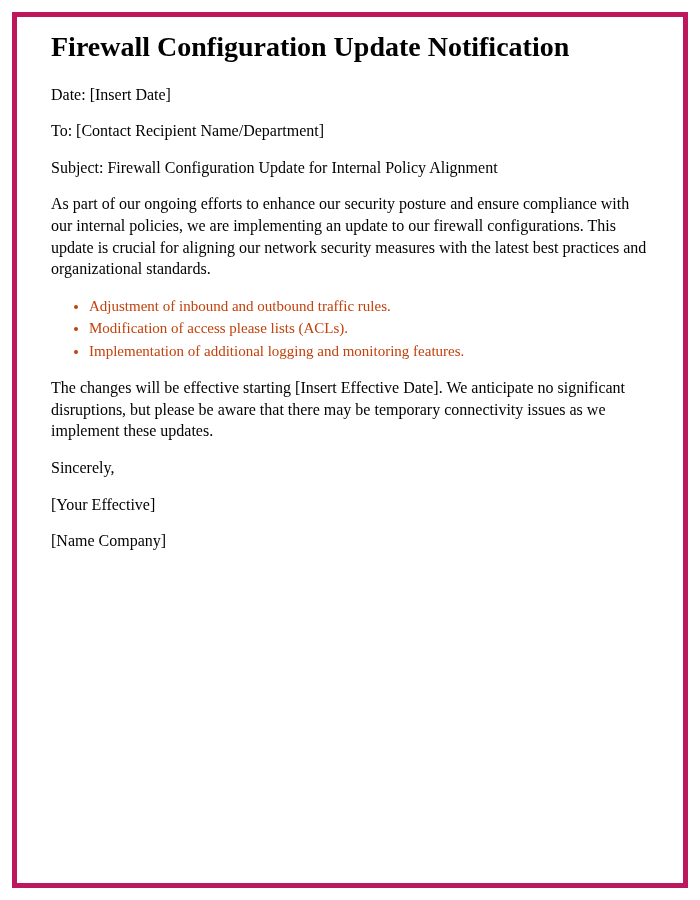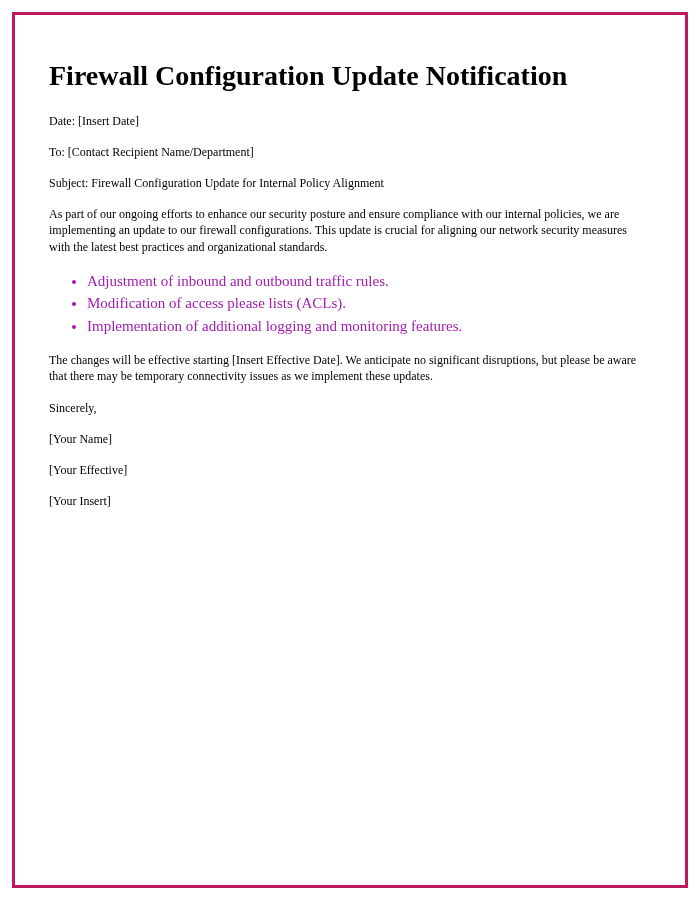--- a/index.html
+++ b/index.html
@@ -8,45 +8,45 @@
       box-sizing: border-box;
     }
     body {
       font-family: "Times New Roman", Times, serif;
       background: #ffffff;
       width: 700px;
       height: 900px;
       padding: 12px;
     }
     .document-frame {
-      border: 3px solid #be185d;
+      border: 5px solid #be185d;
       width: 100%;
       height: 100%;
-      padding: 44px 34px;
+      padding: 13px 34px;
     }
     h1 {
       font-size: 28px;
       font-weight: bold;
       line-height: 1.2;
       margin-bottom: 20px;
     }
     p {
-      font-size: 12px;
+      font-size: 16px;
       line-height: 1.35;
       margin-bottom: 15px;
       color: #000000;
     }
     ul {
       margin-left: 38px;
       margin-bottom: 15px;
     }
     li {
       font-size: 15px;
       line-height: 1.5;
-      color: #a21caf;
+      color: #c2410c;
       list-style-type: disc;
     }
     .field-label {
       display: inline;
     }
   </style>
 </head>
 <body>
 
 <div class="document-frame">
@@ -74,19 +74,18 @@
     <li>Modification of access please lists (ACLs).</li>
     <li>Implementation of additional logging and monitoring features.</li>
   </ul>
 
   <p>The changes will be effective starting [Insert Effective Date]. We anticipate no significant disruptions, but please be aware that there may be temporary connectivity issues as we implement these updates.</p>
 
 
 
   <p>Sincerely,</p>
 
-  <p>[Your Name]</p>
 
   <p>[Your Effective]</p>
 
-  <p>[Your Insert]</p>
+  <p>[Name Company]</p>
 
 </div>
 
 </body></html>

